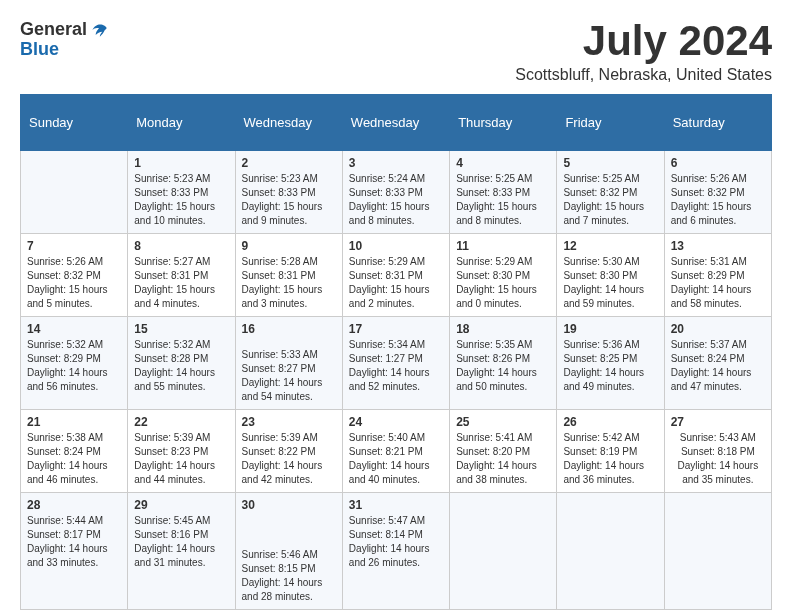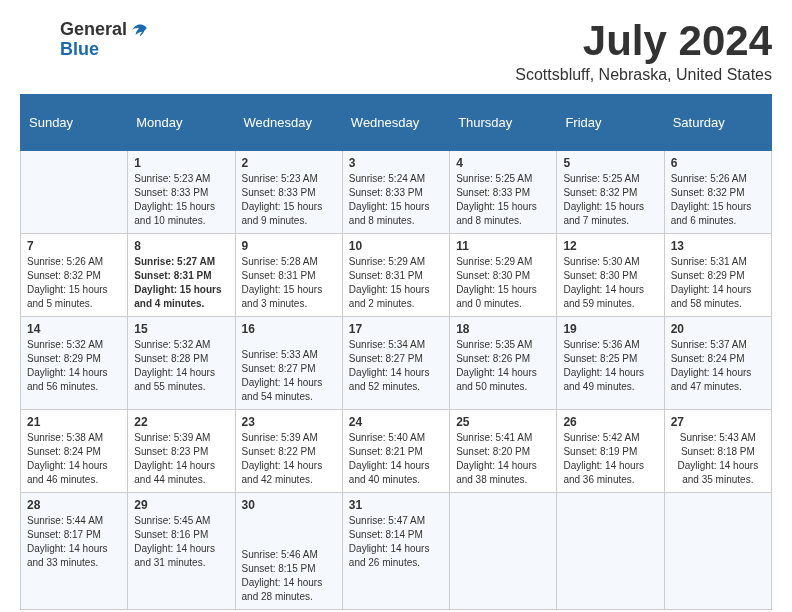--- a/index.html
+++ b/index.html
@@ -12,21 +12,20 @@
     }
     .header {
       display: flex;
       justify-content: space-between;
       align-items: flex-start;
       margin-bottom: 10px;
     }
     .logo {
       display: flex;
       align-items: flex-start;
-      margin-left: 40px;
     }
     .logo-text {
       display: flex;
       flex-direction: column;
       line-height: 1.1;
     }
     .logo-general {
       font-size: 18px;
       font-weight: bold;
       color: #333;
@@ -182,21 +181,21 @@
       <tr>
         <td>
           <span class="day-number">7</span>
           <div class="cell-text" style="white-space: pre-line;">Sunrise: 5:26 AM
 Sunset: 8:32 PM
 Daylight: 15 hours
 and 5 minutes.</div>
         </td>
         <td>
           <span class="day-number">8</span>
-          <div class="cell-text" style="white-space: pre-line; font-weight: bold;">Sunrise: 5:27 AM
+          <div class="cell-text" style="white-space: pre-line;">Sunrise: 5:27 AM
 Sunset: 8:31 PM
 Daylight: 15 hours
 and 4 minutes.</div>
         </td>
         <td>
           <span class="day-number">9</span>
           <div class="cell-text" style="white-space: pre-line;">Sunrise: 5:28 AM
 Sunset: 8:31 PM
 Daylight: 15 hours
 and 3 minutes.</div>
@@ -248,21 +247,21 @@
         <td>
           <span class="day-number">16</span>
           <div class="cell-text" style="white-space: pre-line; margin-top: 12px;">Sunrise: 5:33 AM
 Sunset: 8:27 PM
 Daylight: 14 hours
 and 54 minutes.</div>
         </td>
         <td>
           <span class="day-number">17</span>
           <div class="cell-text" style="white-space: pre-line;">Sunrise: 5:34 AM
-Sunset: 8:27 PM
+Sunset: 1:27 PM
 Daylight: 14 hours
 and 52 minutes.</div>
         </td>
         <td>
           <span class="day-number">18</span>
           <div class="cell-text" style="white-space: pre-line;">Sunrise: 5:35 AM
 Sunset: 8:26 PM
 Daylight: 14 hours
 and 50 minutes.</div>
         </td>

